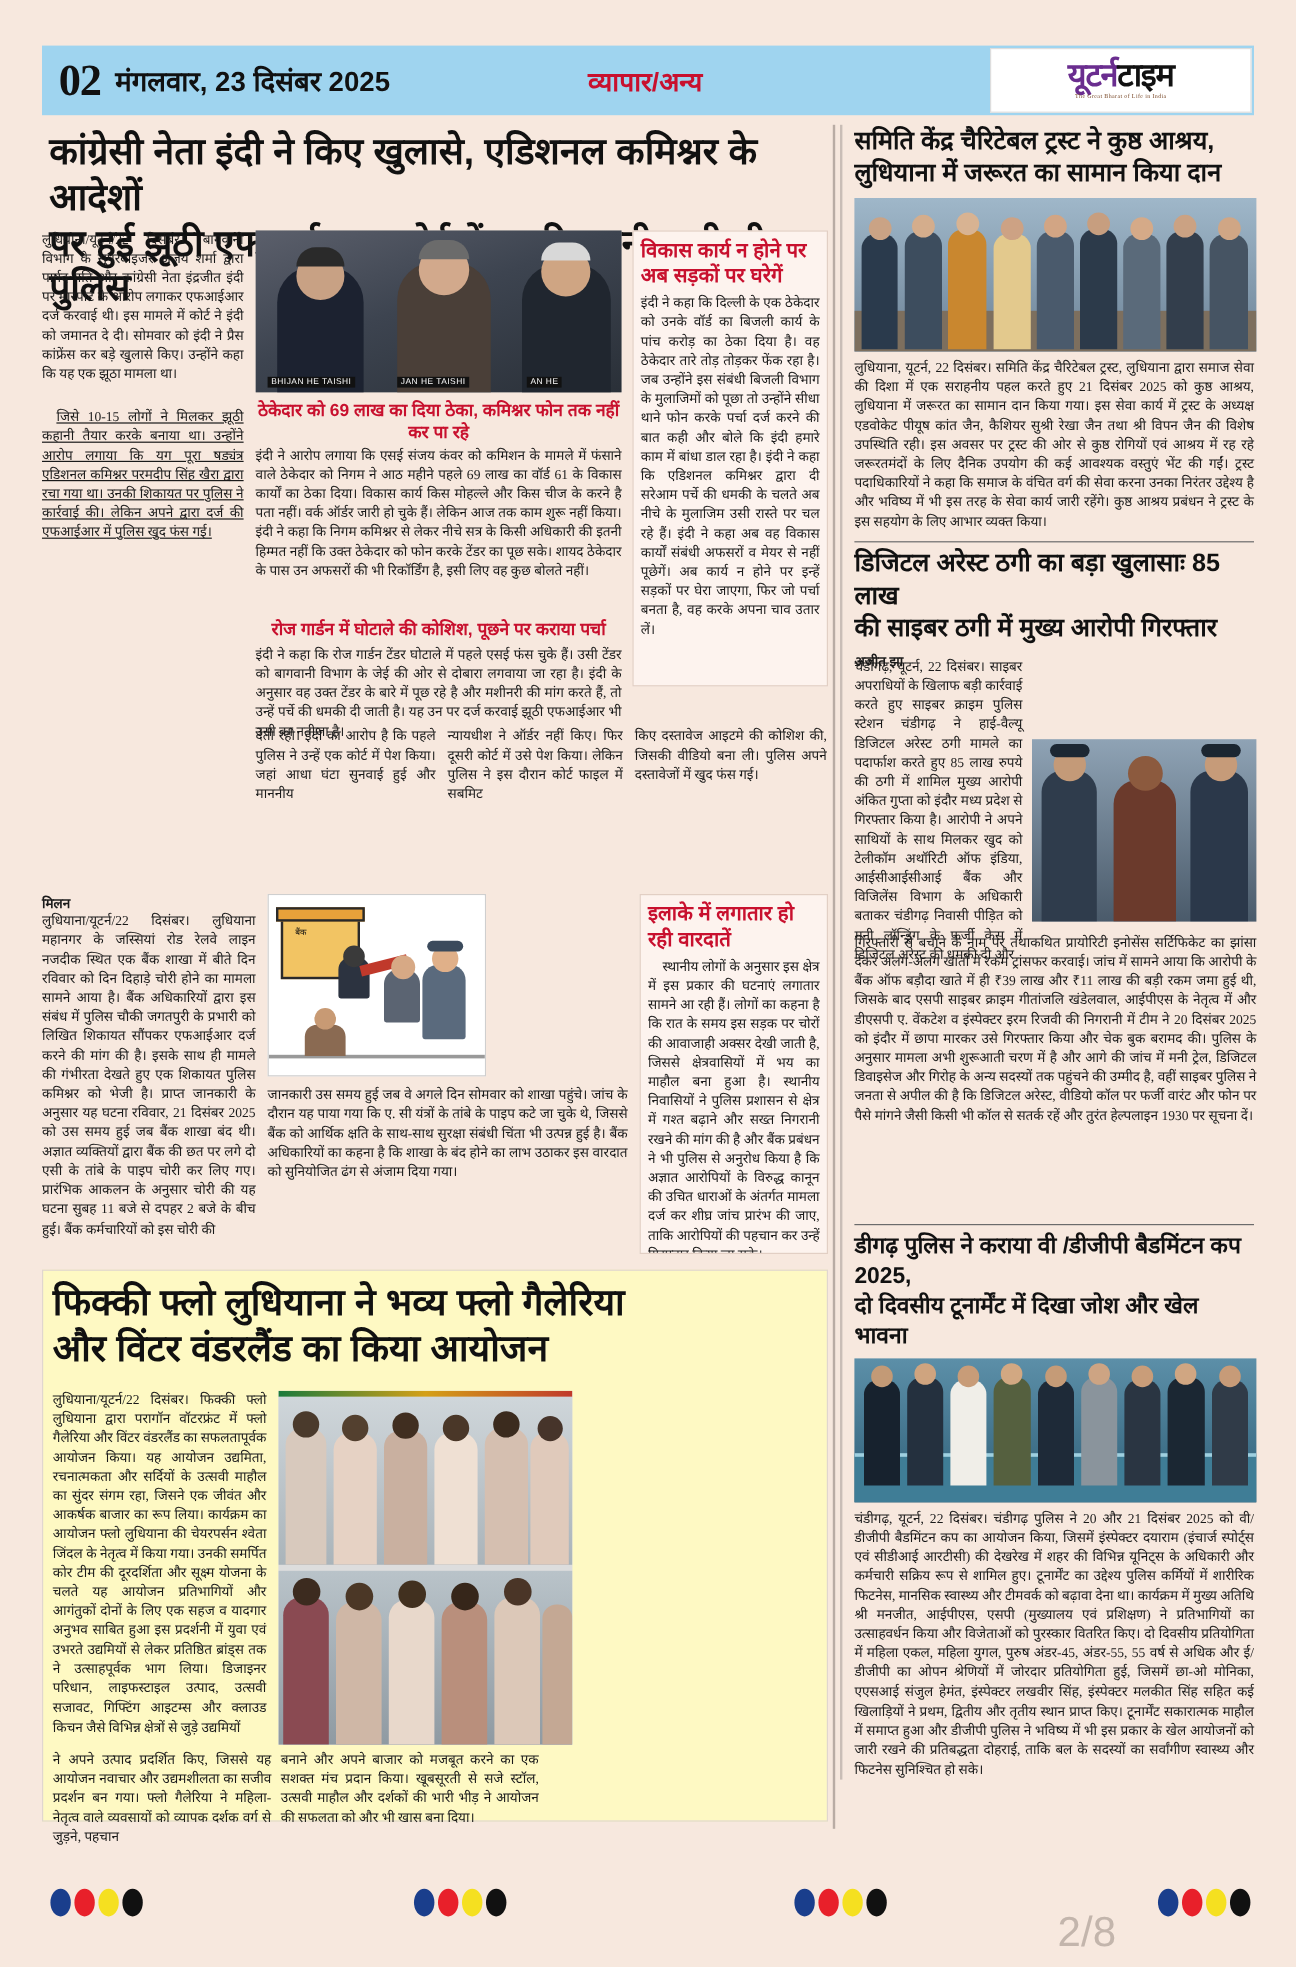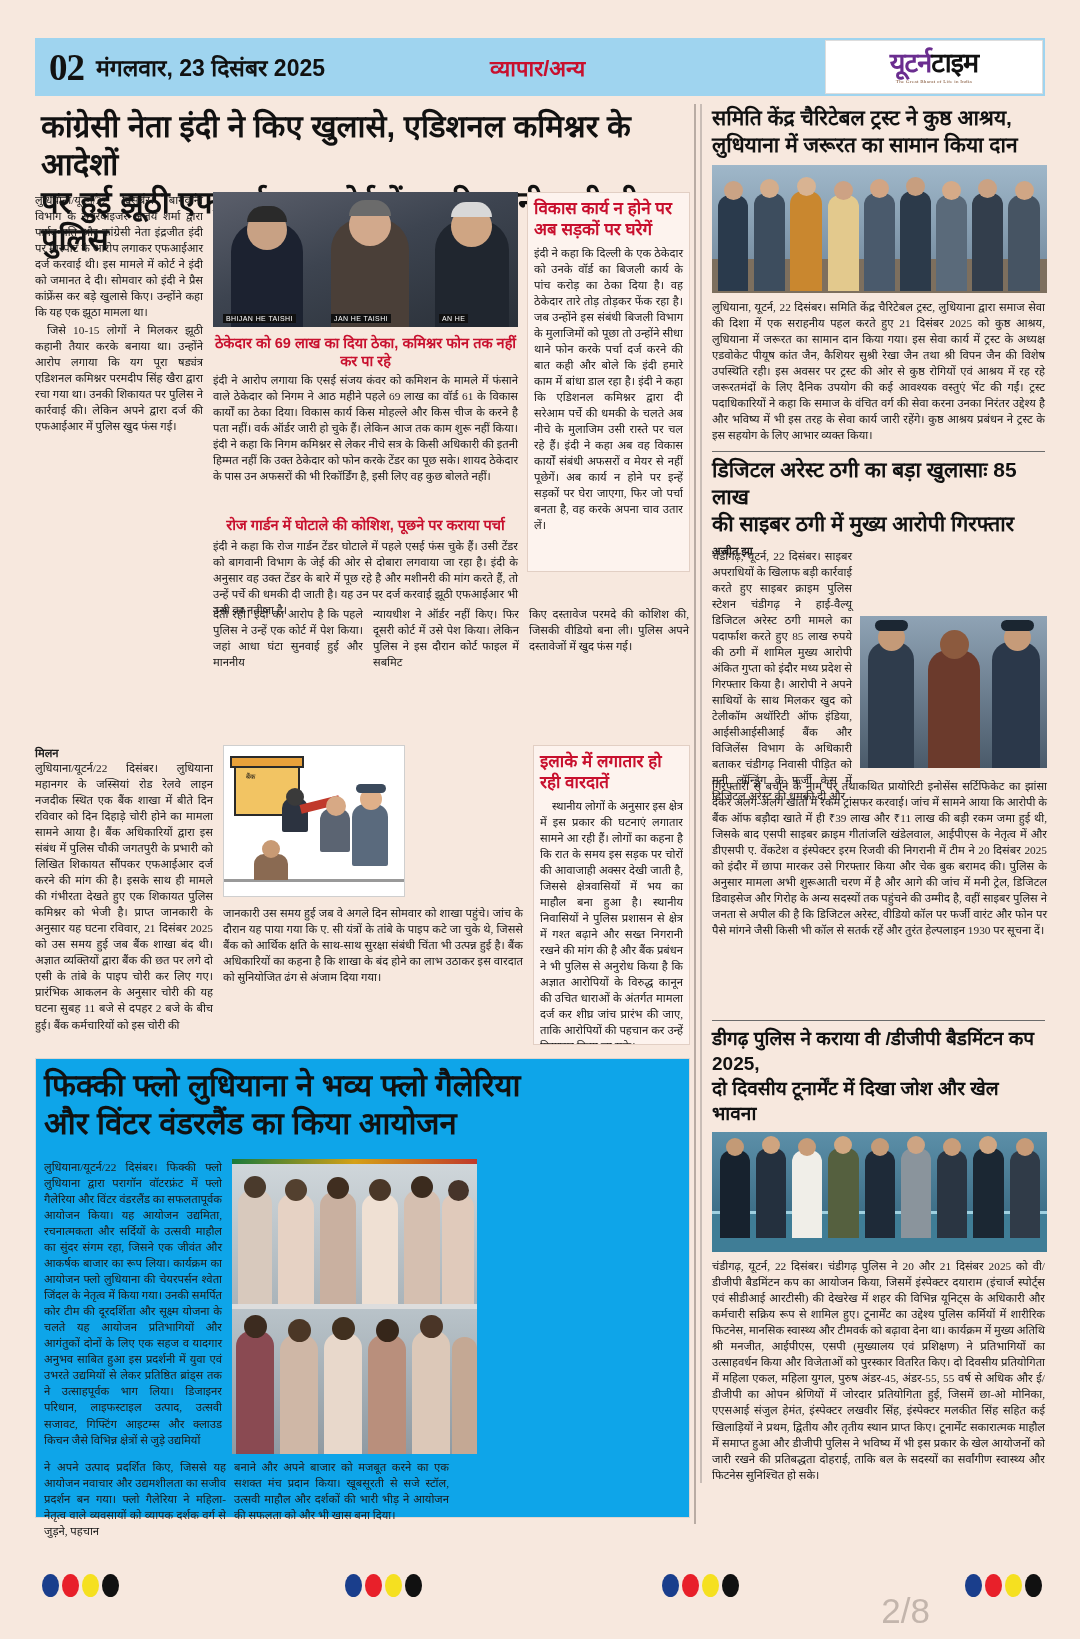--- a/index.html
+++ b/index.html
@@ -191,21 +191,21 @@
   <div class="left-col">
 
     <div class="art" style="position:relative;height:585px;">
       <div class="hl hl-xl" style="padding:4px 6px 0;">
         <div>कांग्रेसी नेता इंदी ने किए खुलासे, एडिशनल कमिश्नर के आदेशों</div>
         <div>पर हुई झूठी एफआईआर, कोर्ट में मुजरिम बनी खड़ी थी पुलिस</div>
       </div>
 
       <div style="position:absolute;left:0;top:88px;width:168px;">
         <p class="body">लुधियाना/यूटर्न/22 दिसंबर। बागवानी विभाग के सुपरवाइजर अजय शर्मा द्वारा पार्षद पति और कांग्रेसी नेता इंद्रजीत इंदी पर मारपीट के आरोप लगाकर एफआईआर दर्ज करवाई थी। इस मामले में कोर्ट ने इंदी को जमानत दे दी। सोमवार को इंदी ने प्रैस कांफ्रेंस कर बड़े खुलासे किए। उन्होंने कहा कि यह एक झूठा मामला था।</p>
-        <p class="body ind" style="margin-top:2px;">जिसे 10-15 लोगों ने मिलकर झूठी कहानी तैयार करके बनाया था। उन्होंने आरोप लगाया कि यग पूरा षड्यंत्र एडिशनल कमिश्नर परमदीप सिंह खैरा द्वारा रचा गया था। उनकी शिकायत पर पुलिस ने कार्रवाई की। लेकिन अपने द्वारा दर्ज की एफआईआर में पुलिस खुद फंस गई।</p>
+        <p class="body ind" style="margin-top:20px;text-decoration:underline;">जिसे 10-15 लोगों ने मिलकर झूठी कहानी तैयार करके बनाया था। उन्होंने आरोप लगाया कि यग पूरा षड्यंत्र एडिशनल कमिश्नर परमदीप सिंह खैरा द्वारा रचा गया था। उनकी शिकायत पर पुलिस ने कार्रवाई की। लेकिन अपने द्वारा दर्ज की एफआईआर में पुलिस खुद फंस गई।</p>
       </div>
 
       <div class="photo" style="position:absolute;left:178px;top:88px;width:305px;height:135px;">
         <div class="ph-inner" style="background:linear-gradient(160deg,#5b5f6b 0%,#3d4450 45%,#2a3038 100%);"></div>
 
         <div style="position:absolute;left:18px;top:30px;width:72px;height:105px;background:#1c2230;border-radius:30px 30px 0 0;"></div>
         <div style="position:absolute;left:34px;top:18px;width:40px;height:40px;border-radius:50%;background:#c8a184;"></div>
         <div style="position:absolute;left:34px;top:14px;width:40px;height:16px;border-radius:20px 20px 0 0;background:#2a2a2a;"></div>
         <div style="position:absolute;left:118px;top:26px;width:78px;height:109px;background:#4a3f38;border-radius:32px 32px 0 0;"></div>
         <div style="position:absolute;left:136px;top:12px;width:42px;height:42px;border-radius:50%;background:#d2a98c;"></div>
@@ -230,21 +230,21 @@
       <div class="subhl subhl-c" style="position:absolute;left:178px;top:412px;width:305px;font-size:14.5px;">रोज गार्डन में घोटाले की कोशिश, पूछने पर कराया पर्चा</div>
       <p class="body" style="position:absolute;left:178px;top:434px;width:305px;">इंदी ने कहा कि रोज गार्डन टेंडर घोटाले में पहले एसई फंस चुके हैं। उसी टेंडर को बागवानी विभाग के जेई की ओर से दोबारा लगवाया जा रहा है। इंदी के अनुसार वह उक्त टेंडर के बारे में पूछ रहे है और मशीनरी की मांग करते हैं, तो उन्हें पर्चे की धमकी दी जाती है। यह उन पर दर्ज करवाई झूठी एफआईआर भी उसी का नतीजा है।</p>
 
       <div style="position:absolute;left:178px;top:502px;width:150px;">
         <p class="body">देती रही। इंदी का आरोप है कि पहले पुलिस ने उन्हें एक कोर्ट में पेश किया। जहां आधा घंटा सुनवाई हुई और माननीय</p>
       </div>
       <div style="position:absolute;left:338px;top:502px;width:146px;">
         <p class="body">न्यायधीश ने ऑर्डर नहीं किए। फिर दूसरी कोर्ट में उसे पेश किया। लेकिन पुलिस ने इस दौरान कोर्ट फाइल में सबमिट</p>
       </div>
       <div style="position:absolute;left:494px;top:502px;width:160px;">
-        <p class="body">किए दस्तावेज परमदे की कोशिश की, जिसकी वीडियो बना ली। पुलिस अपने दस्तावेजों में खुद फंस गई।</p>
+        <p class="body">किए दस्तावेज आइटमे की कोशिश की, जिसकी वीडियो बना ली। पुलिस अपने दस्तावेजों में खुद फंस गई।</p>
       </div>
     </div>
 
     <div class="art" style="position:relative;height:355px;margin-top:8px;">
 
       <div style="position:absolute;left:0;top:48px;width:178px;">
         <div class="byline">मिलन</div>
         <p class="body">लुधियाना/यूटर्न/22 दिसंबर। लुधियाना महानगर के जस्सियां रोड रेलवे लाइन नजदीक स्थित एक बैंक शाखा में बीते दिन रविवार को दिन दिहाड़े चोरी होने का मामला सामने आया है। बैंक अधिकारियों द्वारा इस संबंध में पुलिस चौकी जगतपुरी के प्रभारी को लिखित शिकायत सौंपकर एफआईआर दर्ज करने की मांग की है। इसके साथ ही मामले की गंभीरता देखते हुए एक शिकायत पुलिस कमिश्नर को भेजी है। प्राप्त जानकारी के अनुसार यह घटना रविवार, 21 दिसंबर 2025 को उस समय हुई जब बैंक शाखा बंद थी। अज्ञात व्यक्तियों द्वारा बैंक की छत पर लगे दो एसी के तांबे के पाइप चोरी कर लिए गए। प्रारंभिक आकलन के अनुसार चोरी की यह घटना सुबह 11 बजे से दपहर 2 बजे के बीच हुई। बैंक कर्मचारियों को इस चोरी की</p>
       </div>
 
@@ -275,21 +275,21 @@
       <div style="position:absolute;left:498px;top:48px;width:157px;background:#fdf3ee;border:1px solid #e2cfc4;padding:5px 6px;height:300px;overflow:hidden;">
         <div class="subhl" style="font-size:17px;">इलाके में लगातार हो रही वारदातें</div>
         <p class="body ind" style="margin-top:4px;">स्थानीय लोगों के अनुसार इस क्षेत्र में इस प्रकार की घटनाएं लगातार सामने आ रही हैं। लोगों का कहना है कि रात के समय इस सड़क पर चोरों की आवाजाही अक्सर देखी जाती है, जिससे क्षेत्रवासियों में भय का माहौल बना हुआ है। स्थानीय निवासियों ने पुलिस प्रशासन से क्षेत्र में गश्त बढ़ाने और सख्त निगरानी रखने की मांग की है और बैंक प्रबंधन ने भी पुलिस से अनुरोध किया है कि अज्ञात आरोपियों के विरुद्ध कानून की उचित धाराओं के अंतर्गत मामला दर्ज कर शीघ्र जांच प्रारंभ की जाए, ताकि आरोपियों की पहचान कर उन्हें गिरफ्तार किया जा सके।</p>
       </div>
 
       <div style="position:absolute;left:188px;top:208px;width:300px;">
         <p class="body">जानकारी उस समय हुई जब वे अगले दिन सोमवार को शाखा पहुंचे। जांच के दौरान यह पाया गया कि ए. सी यंत्रों के तांबे के पाइप कटे जा चुके थे, जिससे बैंक को आर्थिक क्षति के साथ-साथ सुरक्षा संबंधी चिंता भी उत्पन्न हुई है। बैंक अधिकारियों का कहना है कि शाखा के बंद होने का लाभ उठाकर इस वारदात को सुनियोजित ढंग से अंजाम दिया गया।</p>
       </div>
     </div>
 
-    <div class="art-white" style="position:relative;height:460px;margin-top:6px;background:#0ea5e9;border:1px solid #e0d6cf;padding:8px;">
+    <div class="art-white" style="position:relative;height:460px;margin-top:6px;background:#fef9c3;border:1px solid #e0d6cf;padding:8px;">
       <div class="hl hl-xl">
         <div>फिक्की फ्लो लुधियाना ने भव्य फ्लो गैलेरिया</div>
         <div>और विंटर वंडरलैंड का किया आयोजन</div>
       </div>
 
       <div style="position:absolute;left:8px;top:100px;width:178px;">
         <p class="body">लुधियाना/यूटर्न/22 दिसंबर। फिक्की फ्लो लुधियाना द्वारा परागॉन वॉटरफ्रंट में फ्लो गैलेरिया और विंटर वंडरलैंड का सफलतापूर्वक आयोजन किया। यह आयोजन उद्यमिता, रचनात्मकता और सर्दियों के उत्सवी माहौल का सुंदर संगम रहा, जिसने एक जीवंत और आकर्षक बाजार का रूप लिया। कार्यक्रम का आयोजन फ्लो लुधियाना की चेयरपर्सन श्वेता जिंदल के नेतृत्व में किया गया। उनकी समर्पित कोर टीम की दूरदर्शिता और सूक्ष्म योजना के चलते यह आयोजन प्रतिभागियों और आगंतुकों दोनों के लिए एक सहज व यादगार अनुभव साबित हुआ इस प्रदर्शनी में युवा एवं उभरते उद्यमियों से लेकर प्रतिष्ठित ब्रांड्स तक ने उत्साहपूर्वक भाग लिया। डिजाइनर परिधान, लाइफस्टाइल उत्पाद, उत्सवी सजावट, गिफ्टिंग आइटम्स और क्लाउड किचन जैसे विभिन्न क्षेत्रों से जुड़े उद्यमियों</p>
       </div>
 
       <div class="photo" style="position:absolute;left:196px;top:100px;width:245px;height:295px;background:#ddd;">

